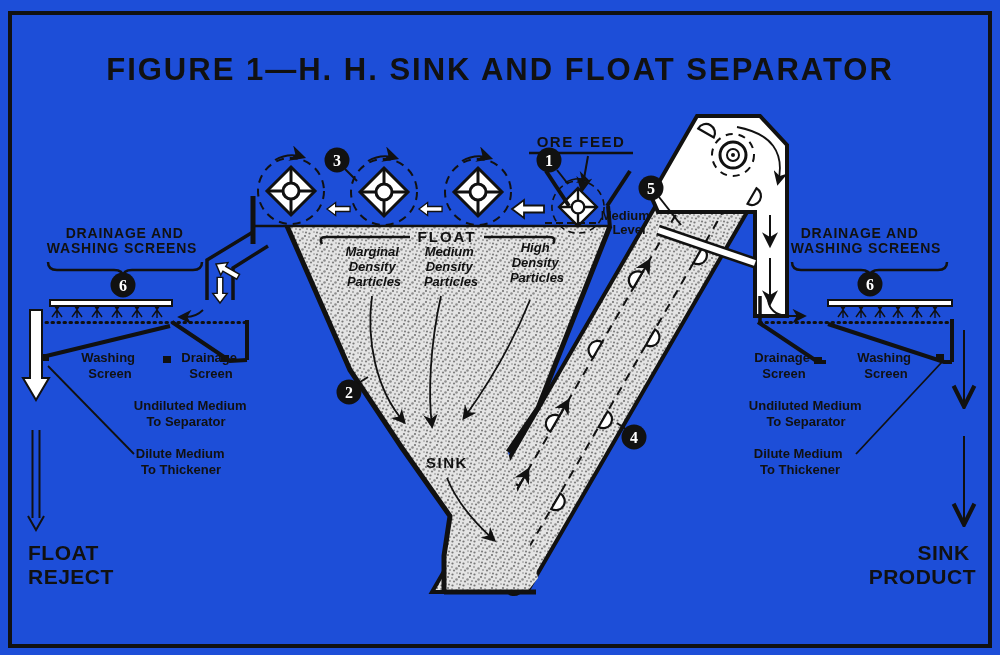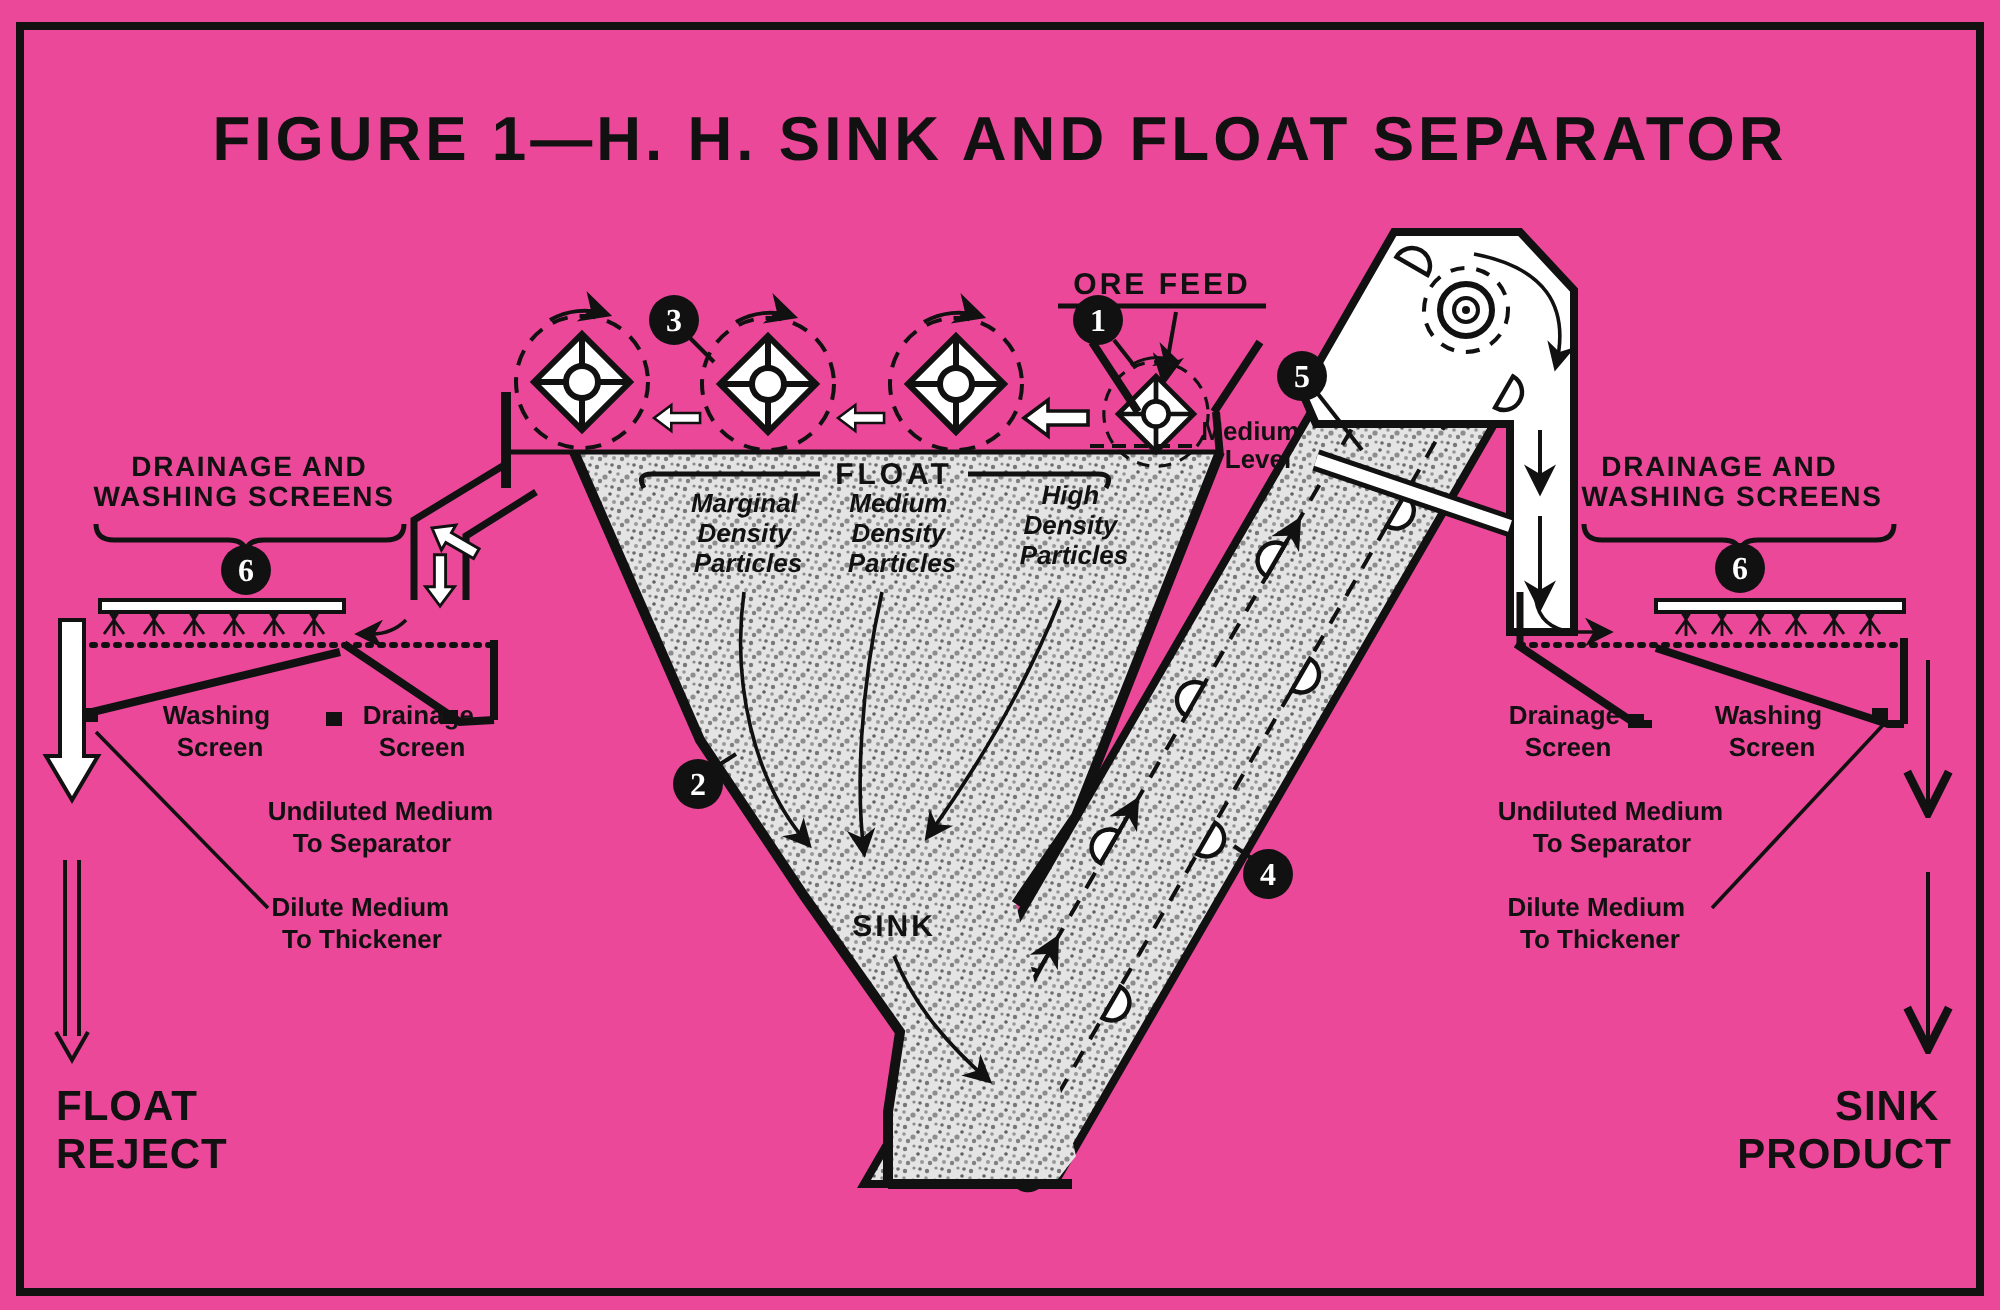--- a/index.html
+++ b/index.html
@@ -1,16 +1,16 @@
 <!DOCTYPE html>
 <html><head>
 <meta charset="utf-8">
 <style>
   html,body{margin:0;padding:0;background:#fff;}
-  .stage{width:1000px;height:655px;position:relative;background:#ec4899;}
+  .stage{width:1000px;height:655px;position:relative;background:#1d4ed8;}
   text{font-family:"Liberation Sans",sans-serif;fill:#111;}
   .tb{font-weight:bold;}
   .ti{font-weight:bold;font-style:italic;}
   .num{font-family:"Liberation Serif",serif;font-weight:bold;fill:#fff;}
   .ink{stroke:#111;fill:none;}
 </style>
 </head>
 <body>
 
 <div class="stage">

